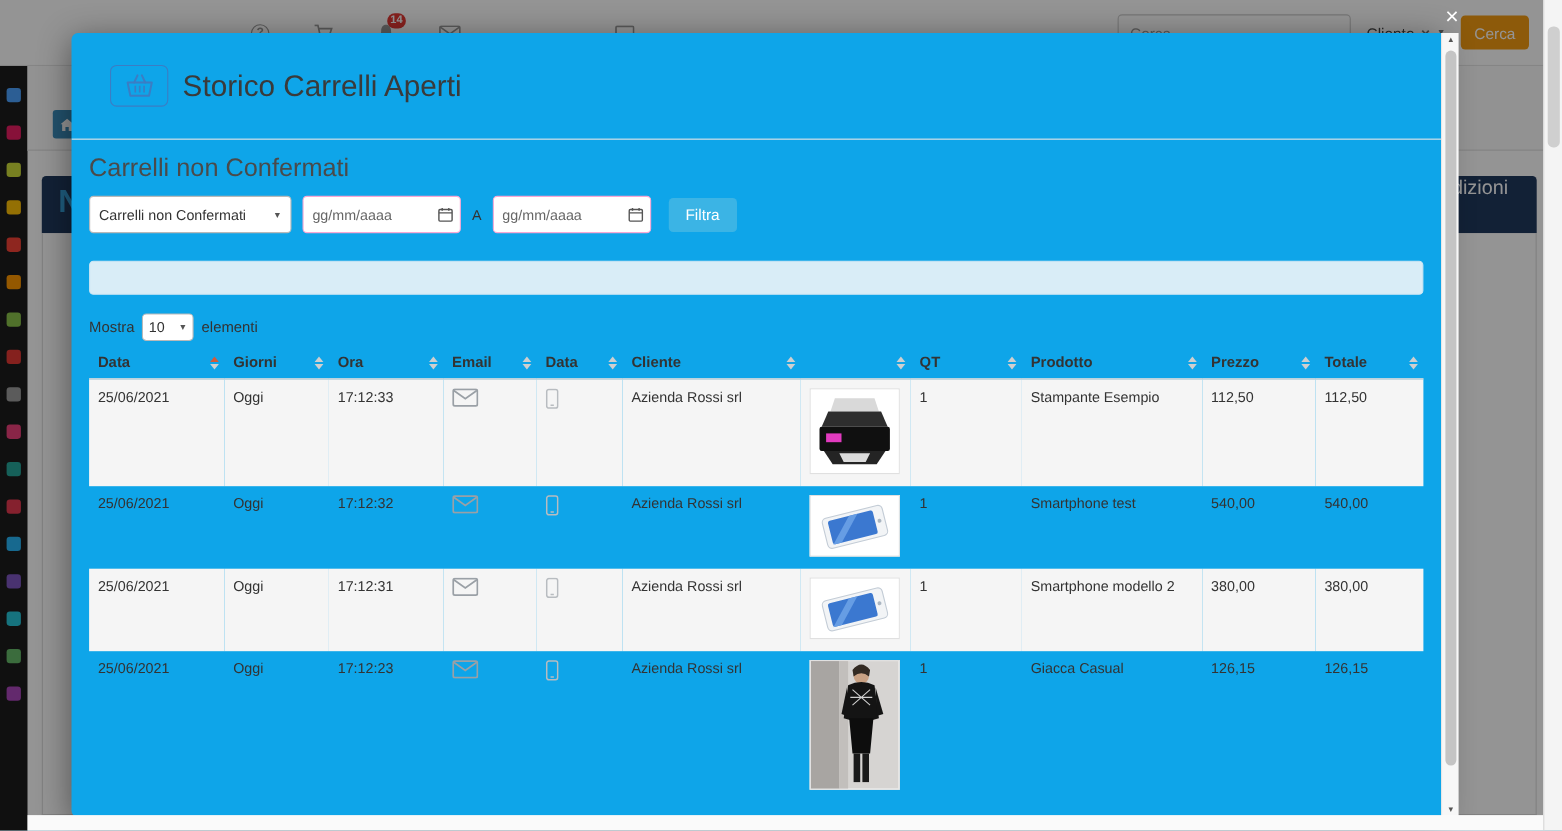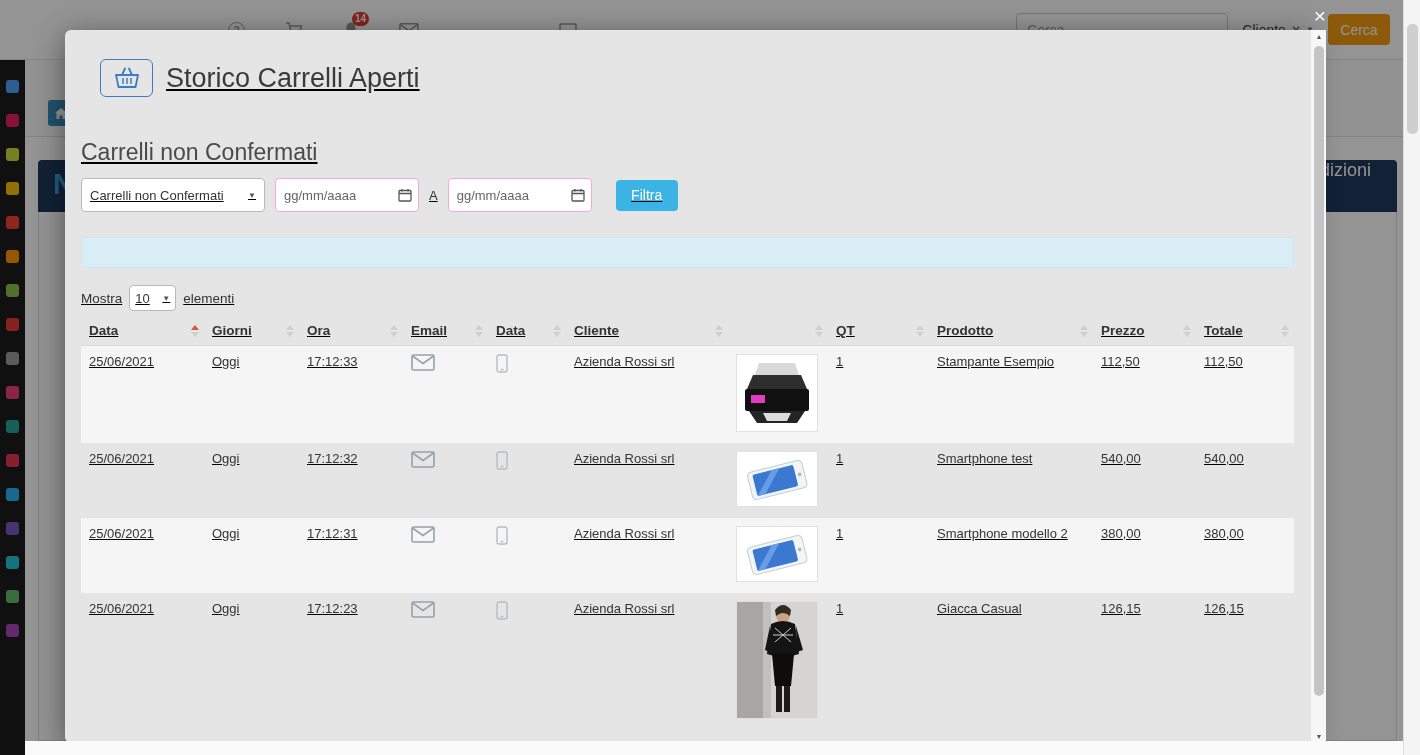--- a/index.html
+++ b/index.html
@@ -30,45 +30,45 @@
 
   .panel-header { position:absolute; top:160px; left:38px; width:1359px; height:52px; background:#20395e; border-radius:4px 4px 0 0; }
   .panel-n { position:absolute; left:15px; top:8px; font-size:29px; font-weight:600; color:#36a3dc; }
   .panel-link { position:absolute; right:26px; top:0; font-size:18px; color:#fff; cursor:pointer; }
   .panel-body { position:absolute; top:212px; left:38px; width:1359px; height:529px; background:#fff; border:1px solid #ddd; border-top:none; }
 
   
   .overlay { position:absolute; inset:0; background:rgba(0,0,0,0.42); z-index:10; }
 
   
-  .modal { position:absolute; left:65px; top:30px; width:1245px; height:713px; background:#e5e5e5; border-radius:6px 0 0 6px; z-index:20; overflow:hidden; box-shadow:0 6px 30px rgba(0,0,0,0.45);text-decoration:underline; }
+  .modal { position:absolute; left:65px; top:30px; width:1245px; height:713px; background:#0ea5e9; border-radius:6px 0 0 6px; z-index:20; overflow:hidden; box-shadow:0 6px 30px rgba(0,0,0,0.45); }
   .modal-header { height:97px; border-bottom:1px solid #e5e5e5; display:flex; align-items:center; gap:13px; padding-left:35px; }
   .basket-btn { width:53px; height:38px; border:1px solid #3b7dc4; border-radius:6px; display:flex; align-items:center; justify-content:center; }
   .modal-title { font-size:27px; font-weight:400; color:#3a3a3a; }
   .modal-body { padding:0 16px; height:616px; overflow:hidden; position:relative; }
   .section-title { margin-top:12px; font-size:23px; font-weight:400; color:#4a4a4a; }
 
   .filter-row { margin-top:12px; display:flex; align-items:center; gap:10px; }
   .fake-select { height:34px; border:1px solid #b9b9b9; border-radius:4px; background:#fff; display:flex; align-items:center; justify-content:space-between; padding:0 8px; font-size:13px; color:#333; cursor:pointer; }
   .fake-select.status { width:184px; }
   .sel-caret { font-size:8px; color:#555; margin-left:6px; }
   .date-wrap { position:relative; width:144px; }
   .date-input { width:144px; height:34px; border:1px solid #f9a8d4; border-radius:4px; padding:0 26px 0 8px; font-size:13px; color:#333; }
   .date-input::placeholder { color:#666; }
   .cal-icon { position:absolute; right:7px; top:10px; pointer-events:none; }
   .sep-a { font-size:13px; color:#333; margin:0 0 0 0; }
-  .btn-filtra { margin-left:14px; width:62px; height:31px; background:#3bb4e5; color:#fff; border:none; border-radius:4px; font-size:14px; cursor:pointer; }
+  .btn-filtra { margin-left:6px; width:62px; height:31px; background:#3bb4e5; color:#fff; border:none; border-radius:4px; font-size:14px; cursor:pointer; }
 
   .alert-info { margin-top:25px; background:#d9edf7; border:1px solid #cde6f3; border-radius:4px; padding:14px 15px 15px; color:#31708f; }
   .alert-title { font-size:15px; font-weight:700; }
   .alert-sub { margin-top:15px; font-size:13.5px; }
 
   .controls { margin-top:17px; display:flex; justify-content:space-between; align-items:center; font-size:13.5px; color:#333; }
   .controls-left { display:flex; align-items:center; gap:7px; }
-  .fake-select.small { height:17px; width:47px; padding:12px 5px; font-size:13px; }
+  .fake-select.small { height:25px; width:47px; padding:3px 5px; font-size:13px; }
   .controls-right { display:flex; align-items:center; gap:6px; }
   .table-search { width:156px; height:27px; border:1px solid #aaa; border-radius:3px; padding:0 8px; font-size:13px; color:#333; }
   .table-search::placeholder { color:#999; }
 
   table.data { width:100%; margin-top:6px; border-collapse:collapse; table-layout:fixed; }
   table.data th { position:relative; text-align:left; font-size:13.5px; font-weight:700; color:#333; padding:6px 18px 7px 8px; border-bottom:1px solid #dcdcdc; cursor:pointer; }
   .carets { position:absolute; right:5px; top:50%; transform:translateY(-50%); display:flex; flex-direction:column; gap:2px; }
   .carets i { display:block; width:0; height:0; border-left:4px solid transparent; border-right:4px solid transparent; }
   .carets .up { border-bottom:5px solid #cfcfcf; }
   .carets .down { border-top:5px solid #cfcfcf; }

